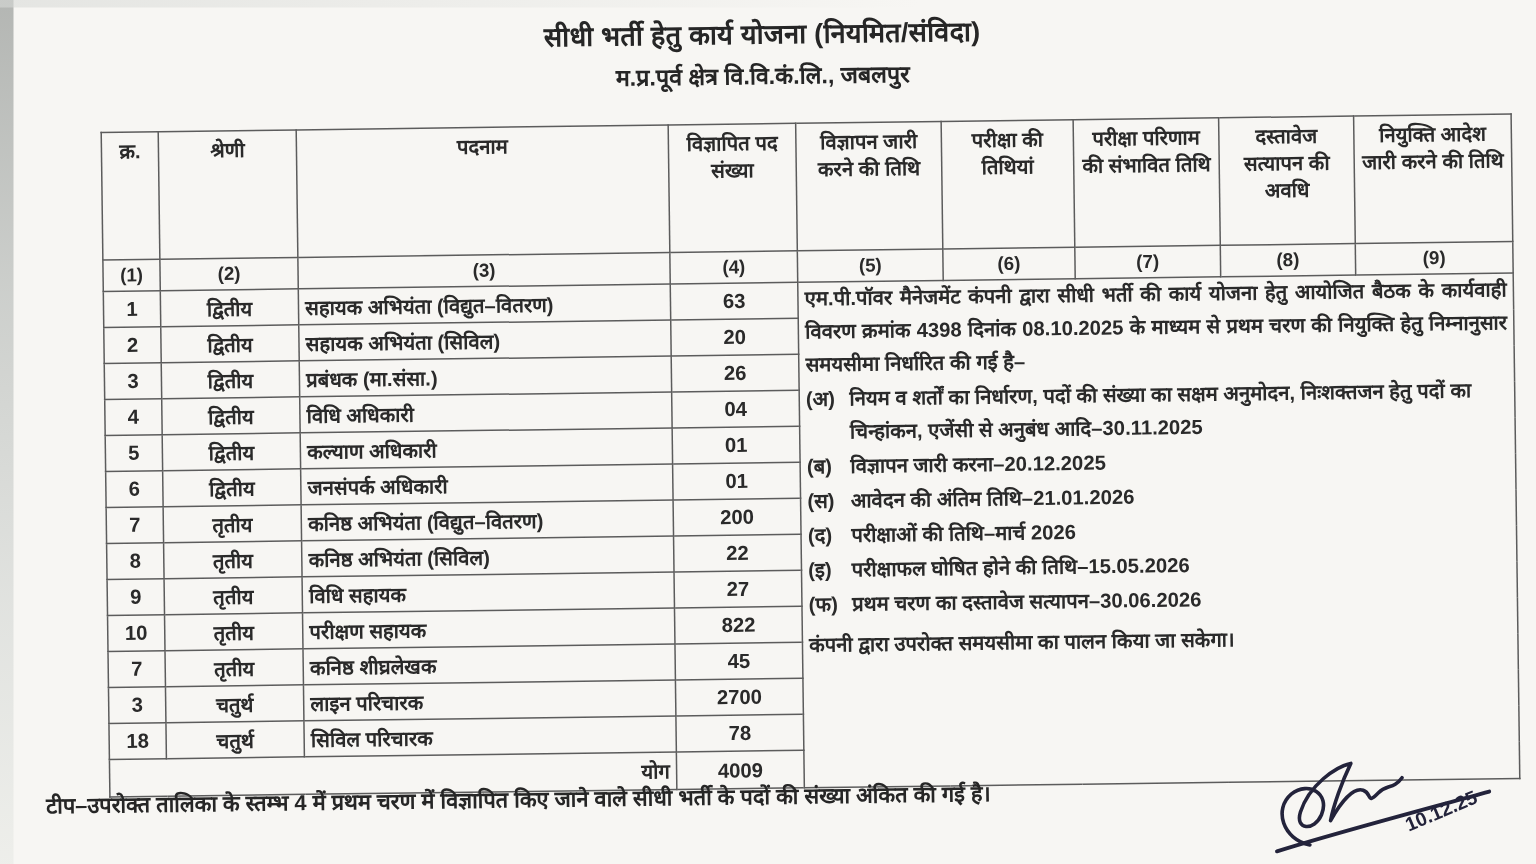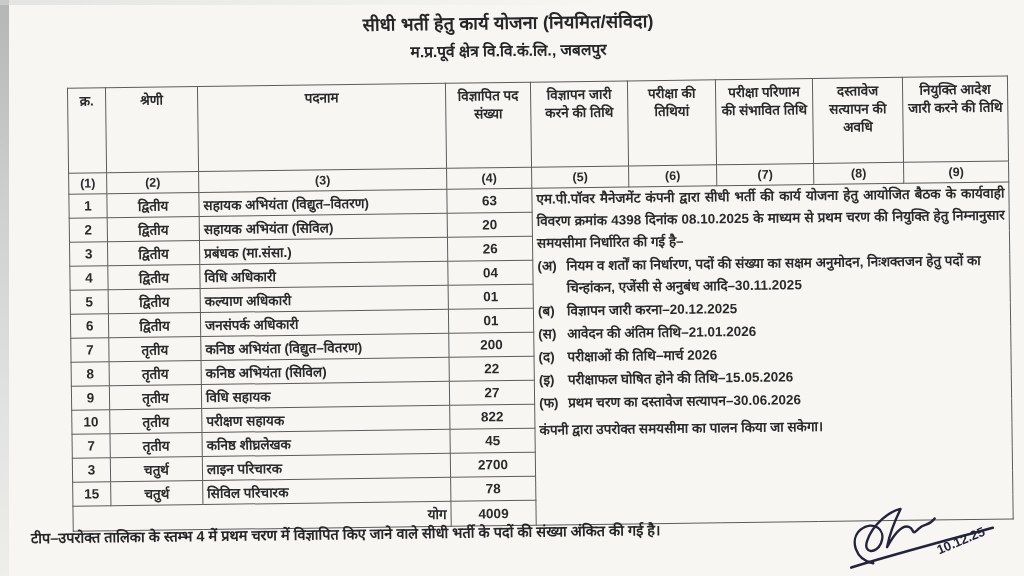--- a/index.html
+++ b/index.html
@@ -195,21 +195,21 @@
         <td class="post">कनिष्ठ शीघ्रलेखक</td>
         <td class="c">45</td>
       </tr>
       <tr class="data">
         <td class="c">3</td>
         <td class="c">चतुर्थ</td>
         <td class="post">लाइन परिचारक</td>
         <td class="c">2700</td>
       </tr>
       <tr class="data">
-        <td class="c">15</td>
+        <td class="c">18</td>
         <td class="c">चतुर्थ</td>
         <td class="post">सिविल परिचारक</td>
         <td class="c">78</td>
       </tr>
       <tr class="total">
         <td class="yog" colspan="3">योग</td>
         <td class="c">4009</td>
       </tr>
     </tbody>
   </table>

